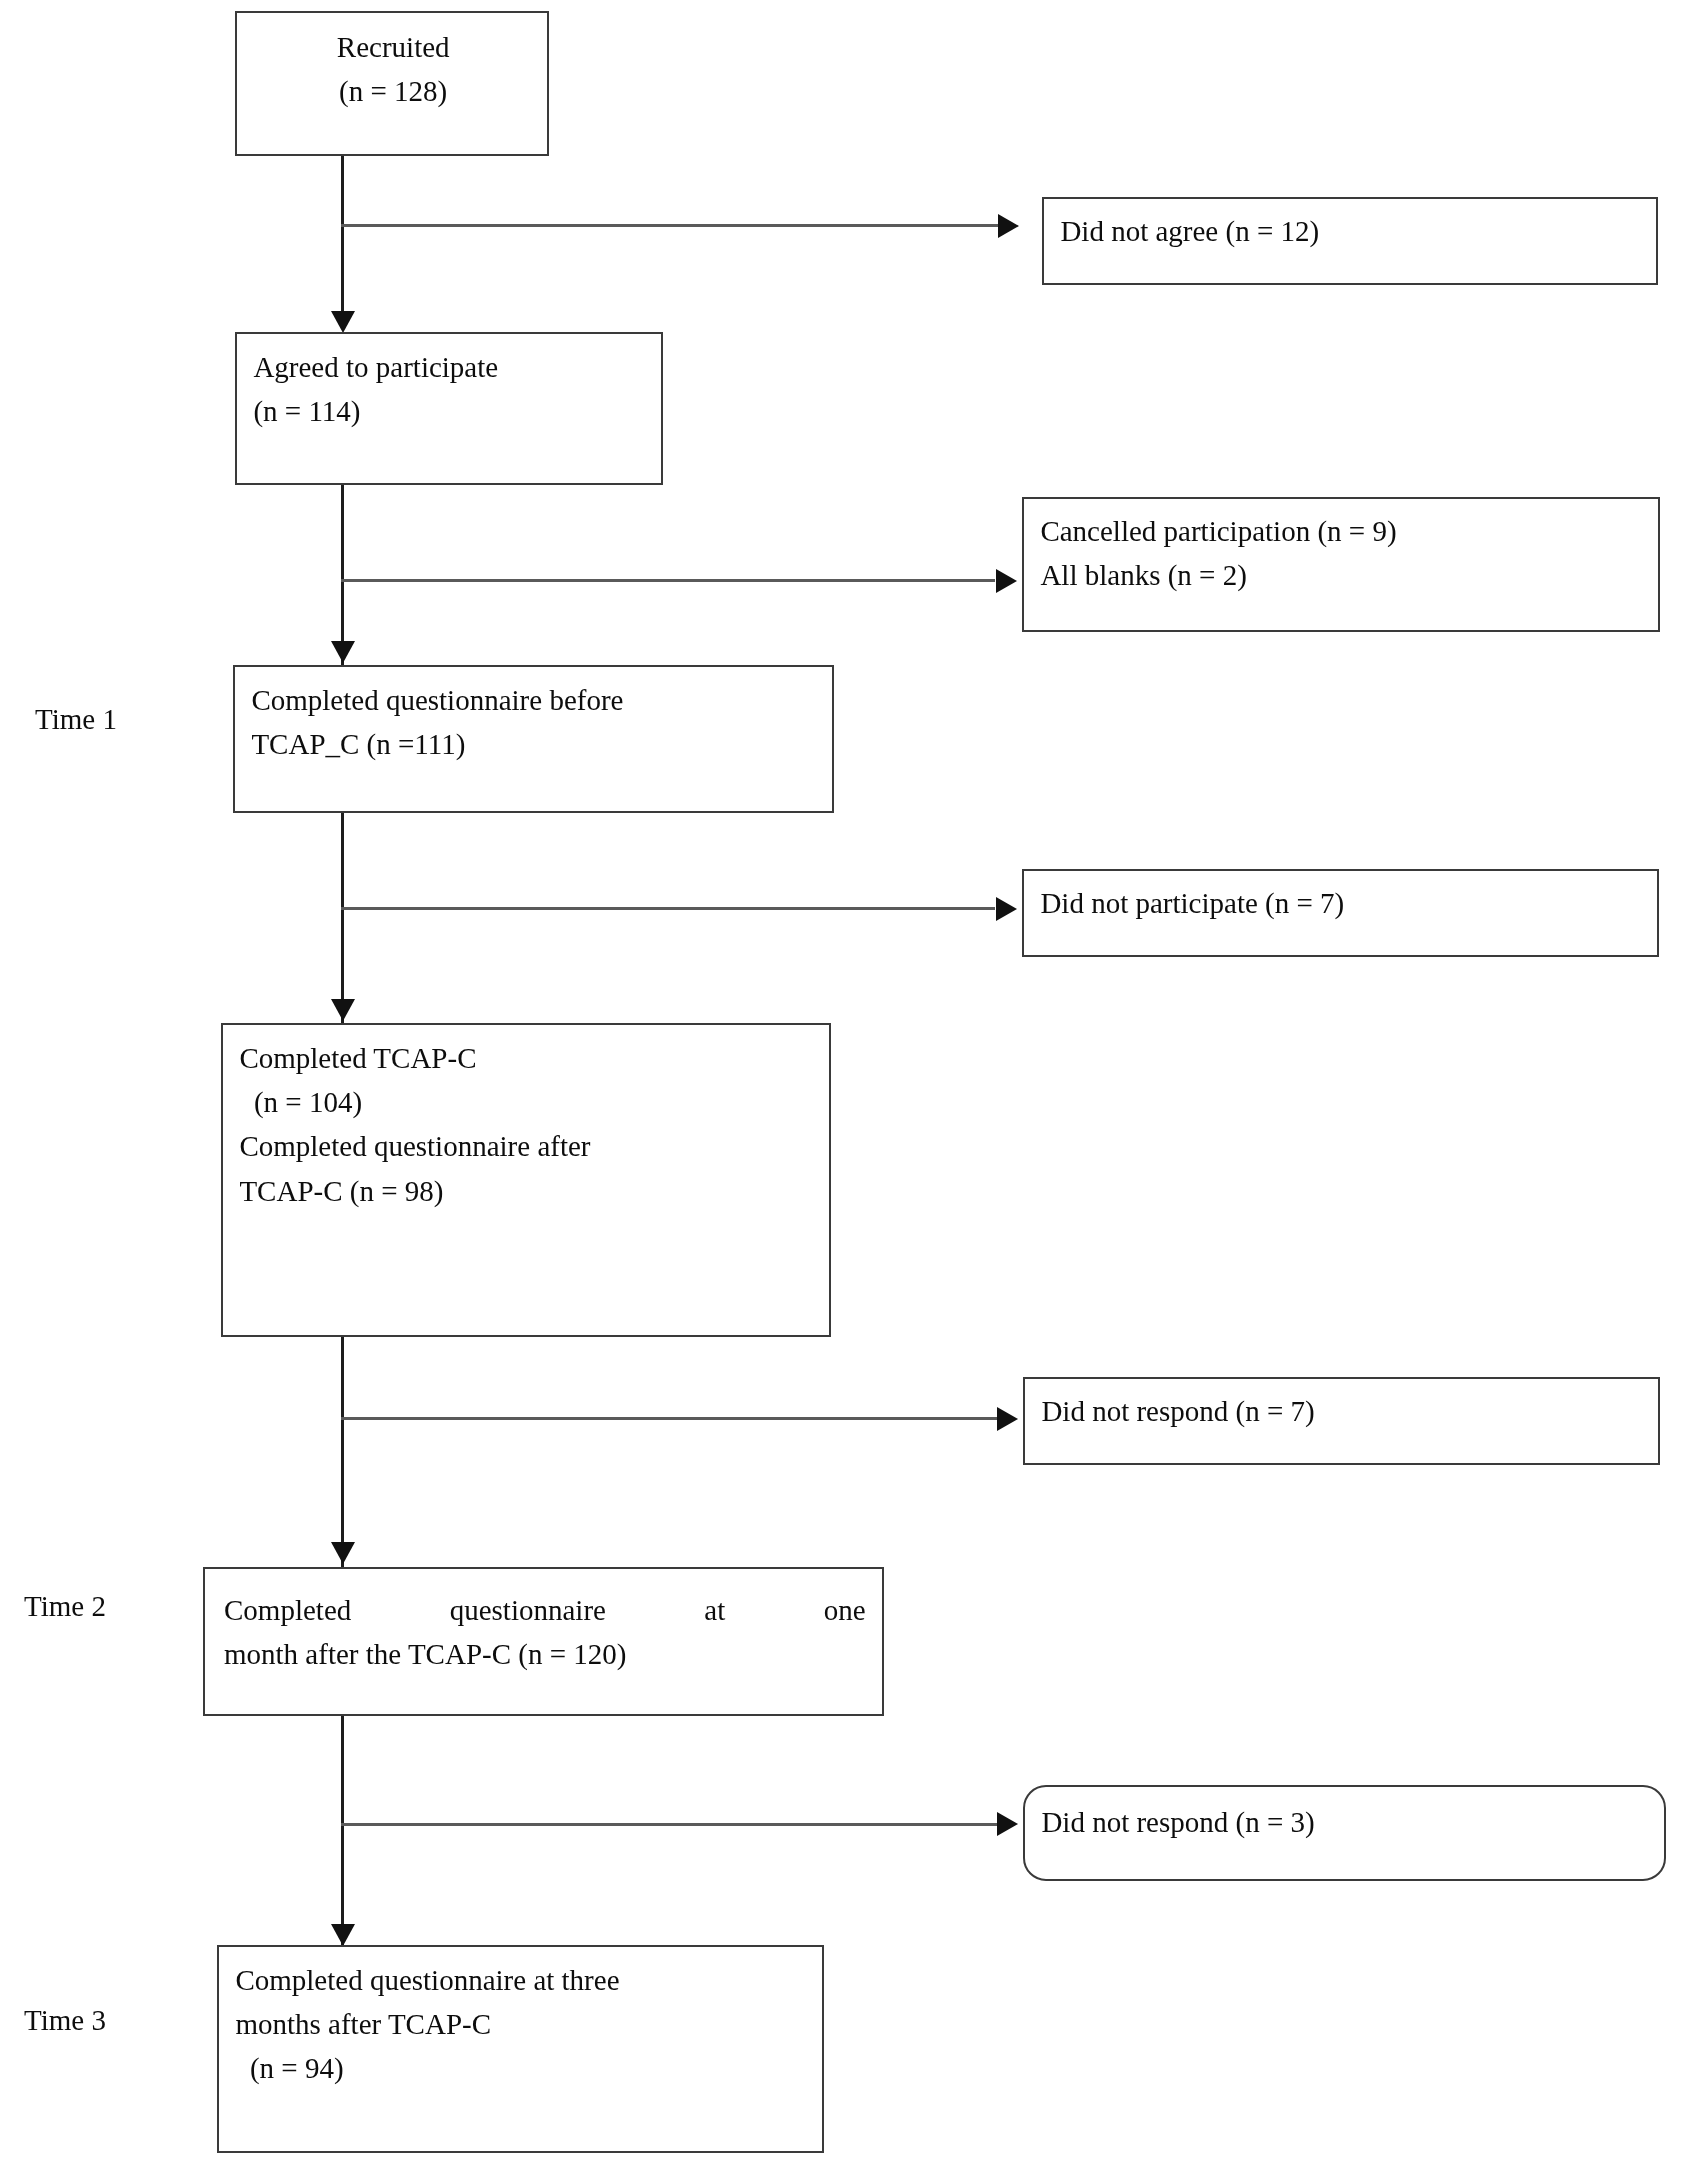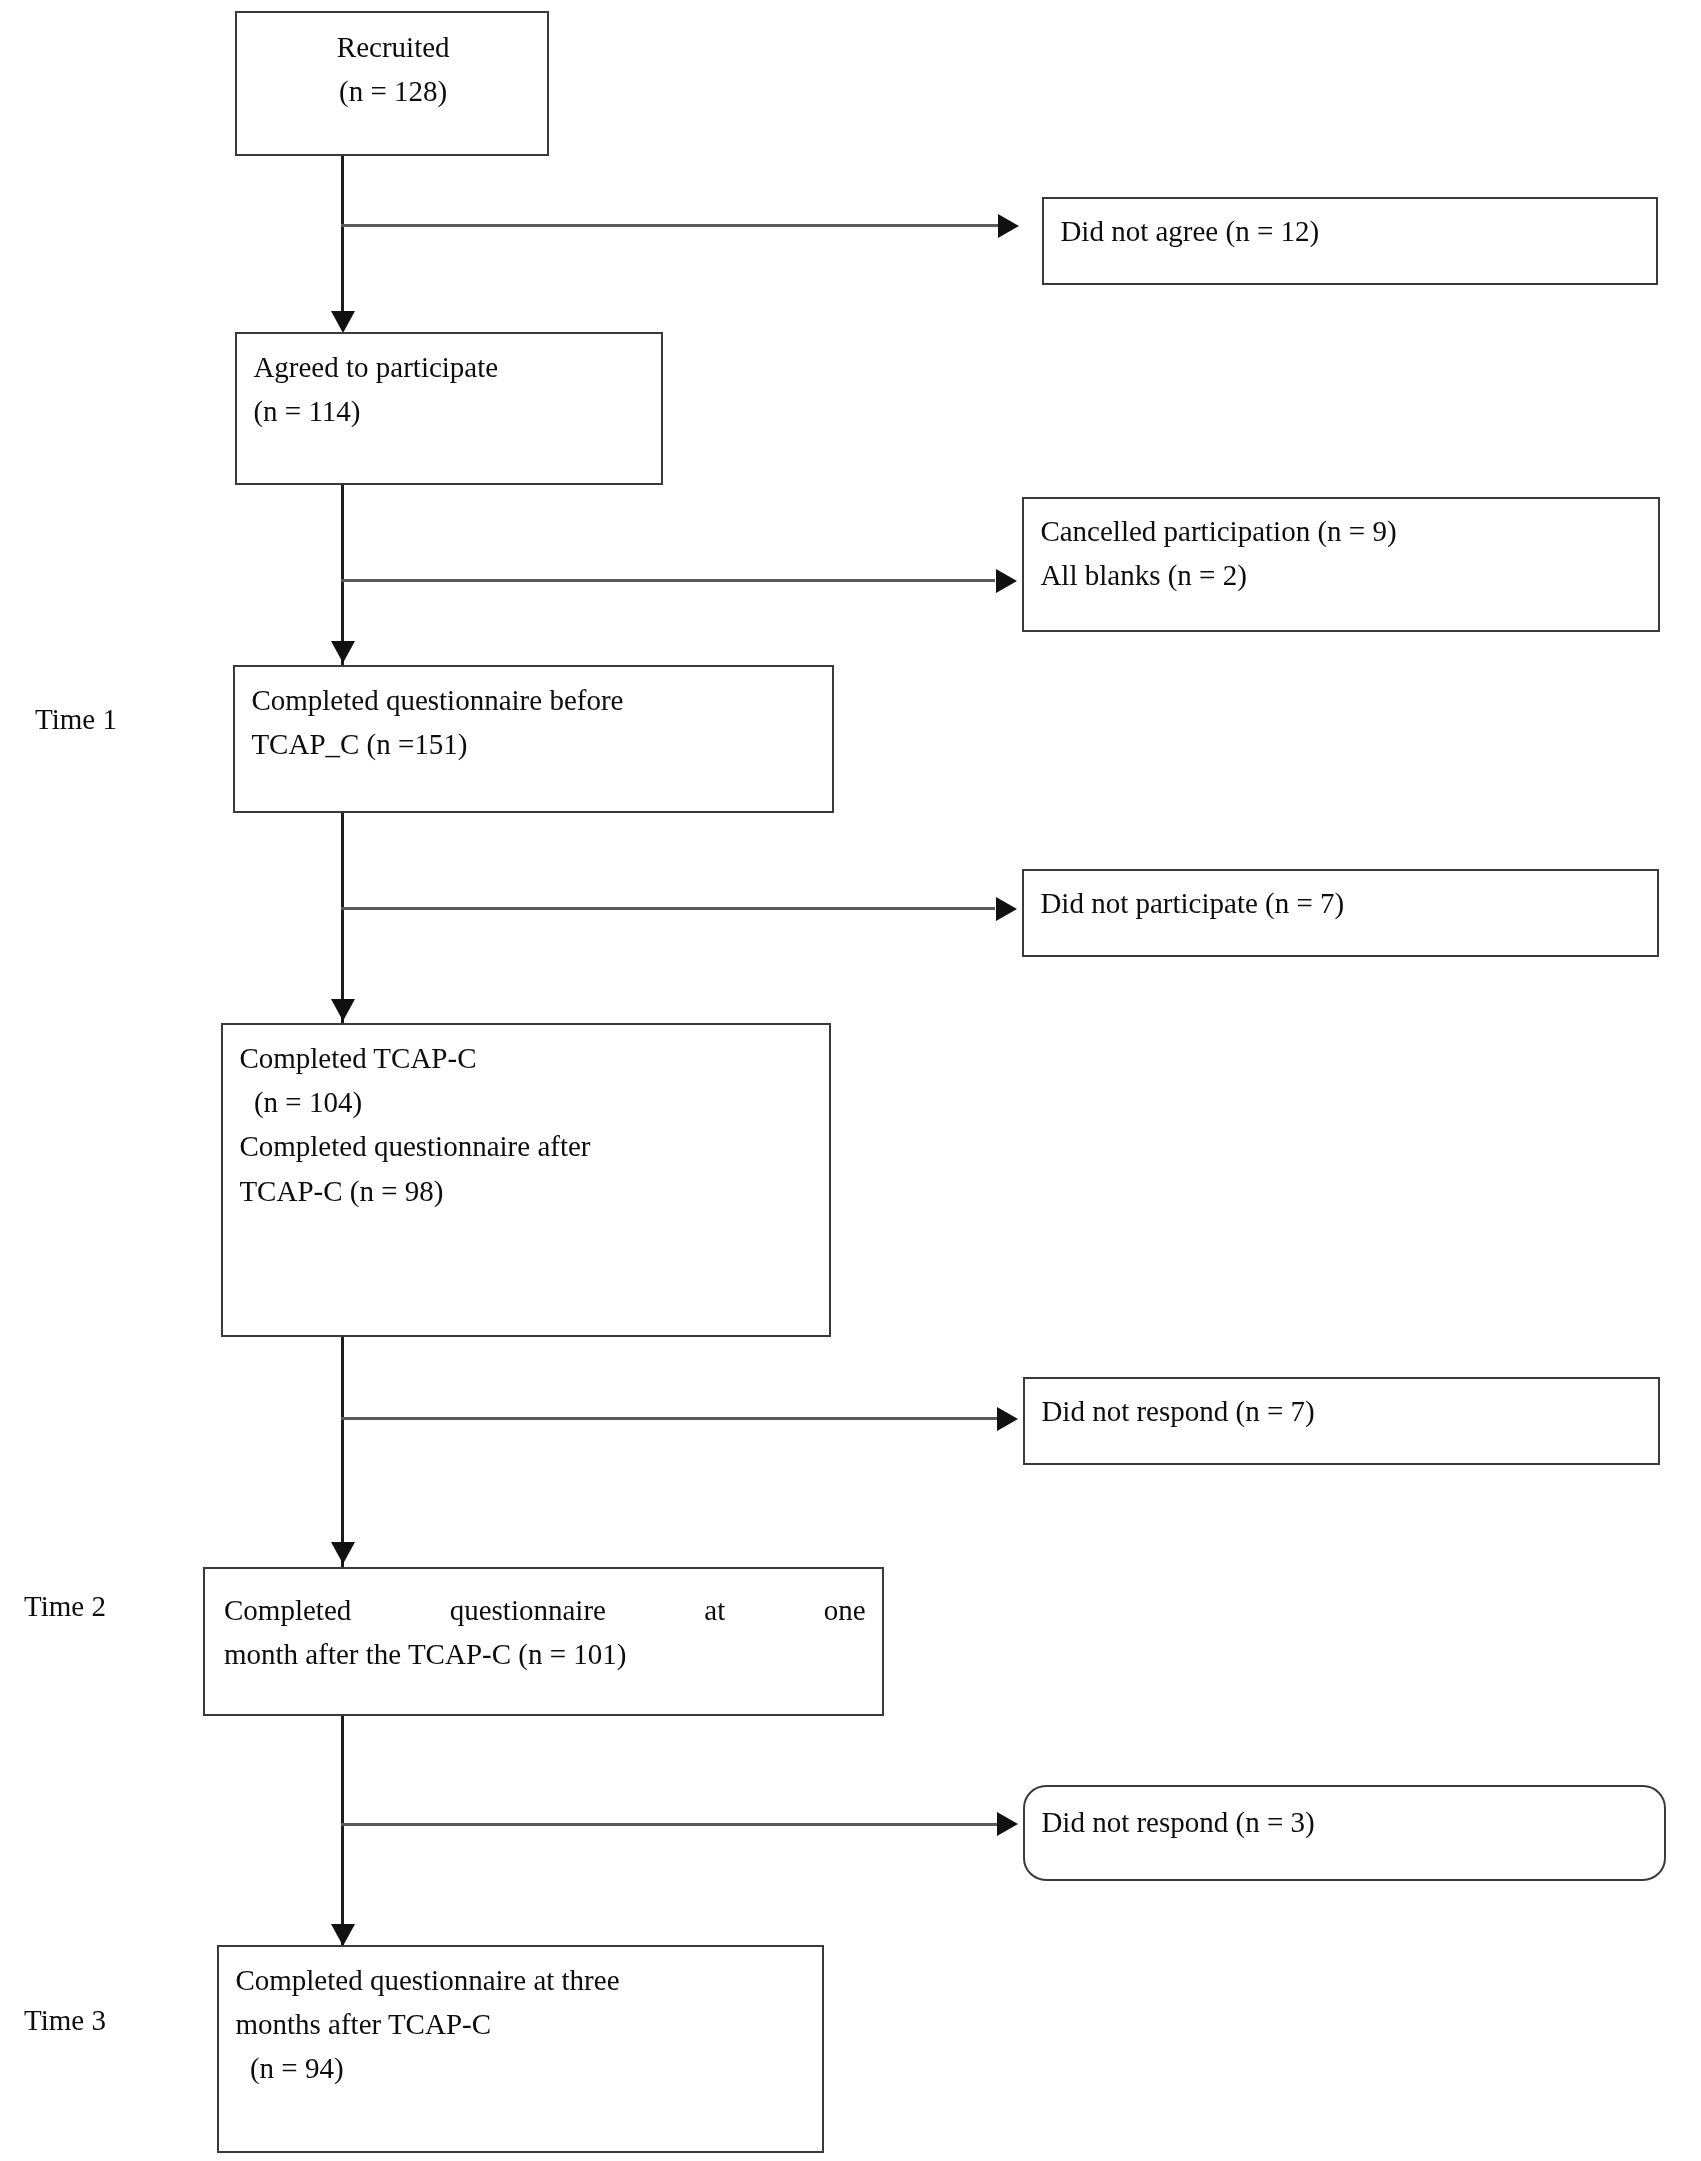--- a/index.html
+++ b/index.html
@@ -119,33 +119,33 @@
     <span class="ln">(n = 128)</span>
   </div>
 
   <div class="node" style="left:235px; top:332px; width:428px; height:153px;">
     <span class="ln">Agreed to participate</span>
     <span class="ln">(n = 114)</span>
   </div>
 
   <div class="node" style="left:233px; top:665px; width:601px; height:148px;">
     <span class="ln">Completed questionnaire before</span>
-    <span class="ln">TCAP_C (n =151)</span>
+    <span class="ln">TCAP_C (n =111)</span>
   </div>
 
   <div class="node" style="left:221px; top:1023px; width:610px; height:314px;">
     <span class="ln">Completed TCAP-C</span>
     <span class="ln">  (n = 104)</span>
     <span class="ln">Completed questionnaire after</span>
     <span class="ln">TCAP-C (n = 98)</span>
   </div>
 
   <div class="node justify" style="left:203px; top:1567px; width:681px; height:149px;">
     <span class="ln j">Completed questionnaire at one</span>
-    <span class="ln j last">month after the TCAP-C (n = 101)</span>
+    <span class="ln j last">month after the TCAP-C (n = 120)</span>
   </div>
 
   <div class="node" style="left:217px; top:1945px; width:607px; height:208px;">
     <span class="ln">Completed questionnaire at three</span>
     <span class="ln">months after TCAP-C</span>
     <span class="ln">  (n = 94)</span>
   </div>
 
   <div class="node" style="left:1042px; top:197px; width:616px; height:88px; padding-top:10px;">
     <span class="ln">Did not agree (n = 12)</span>

